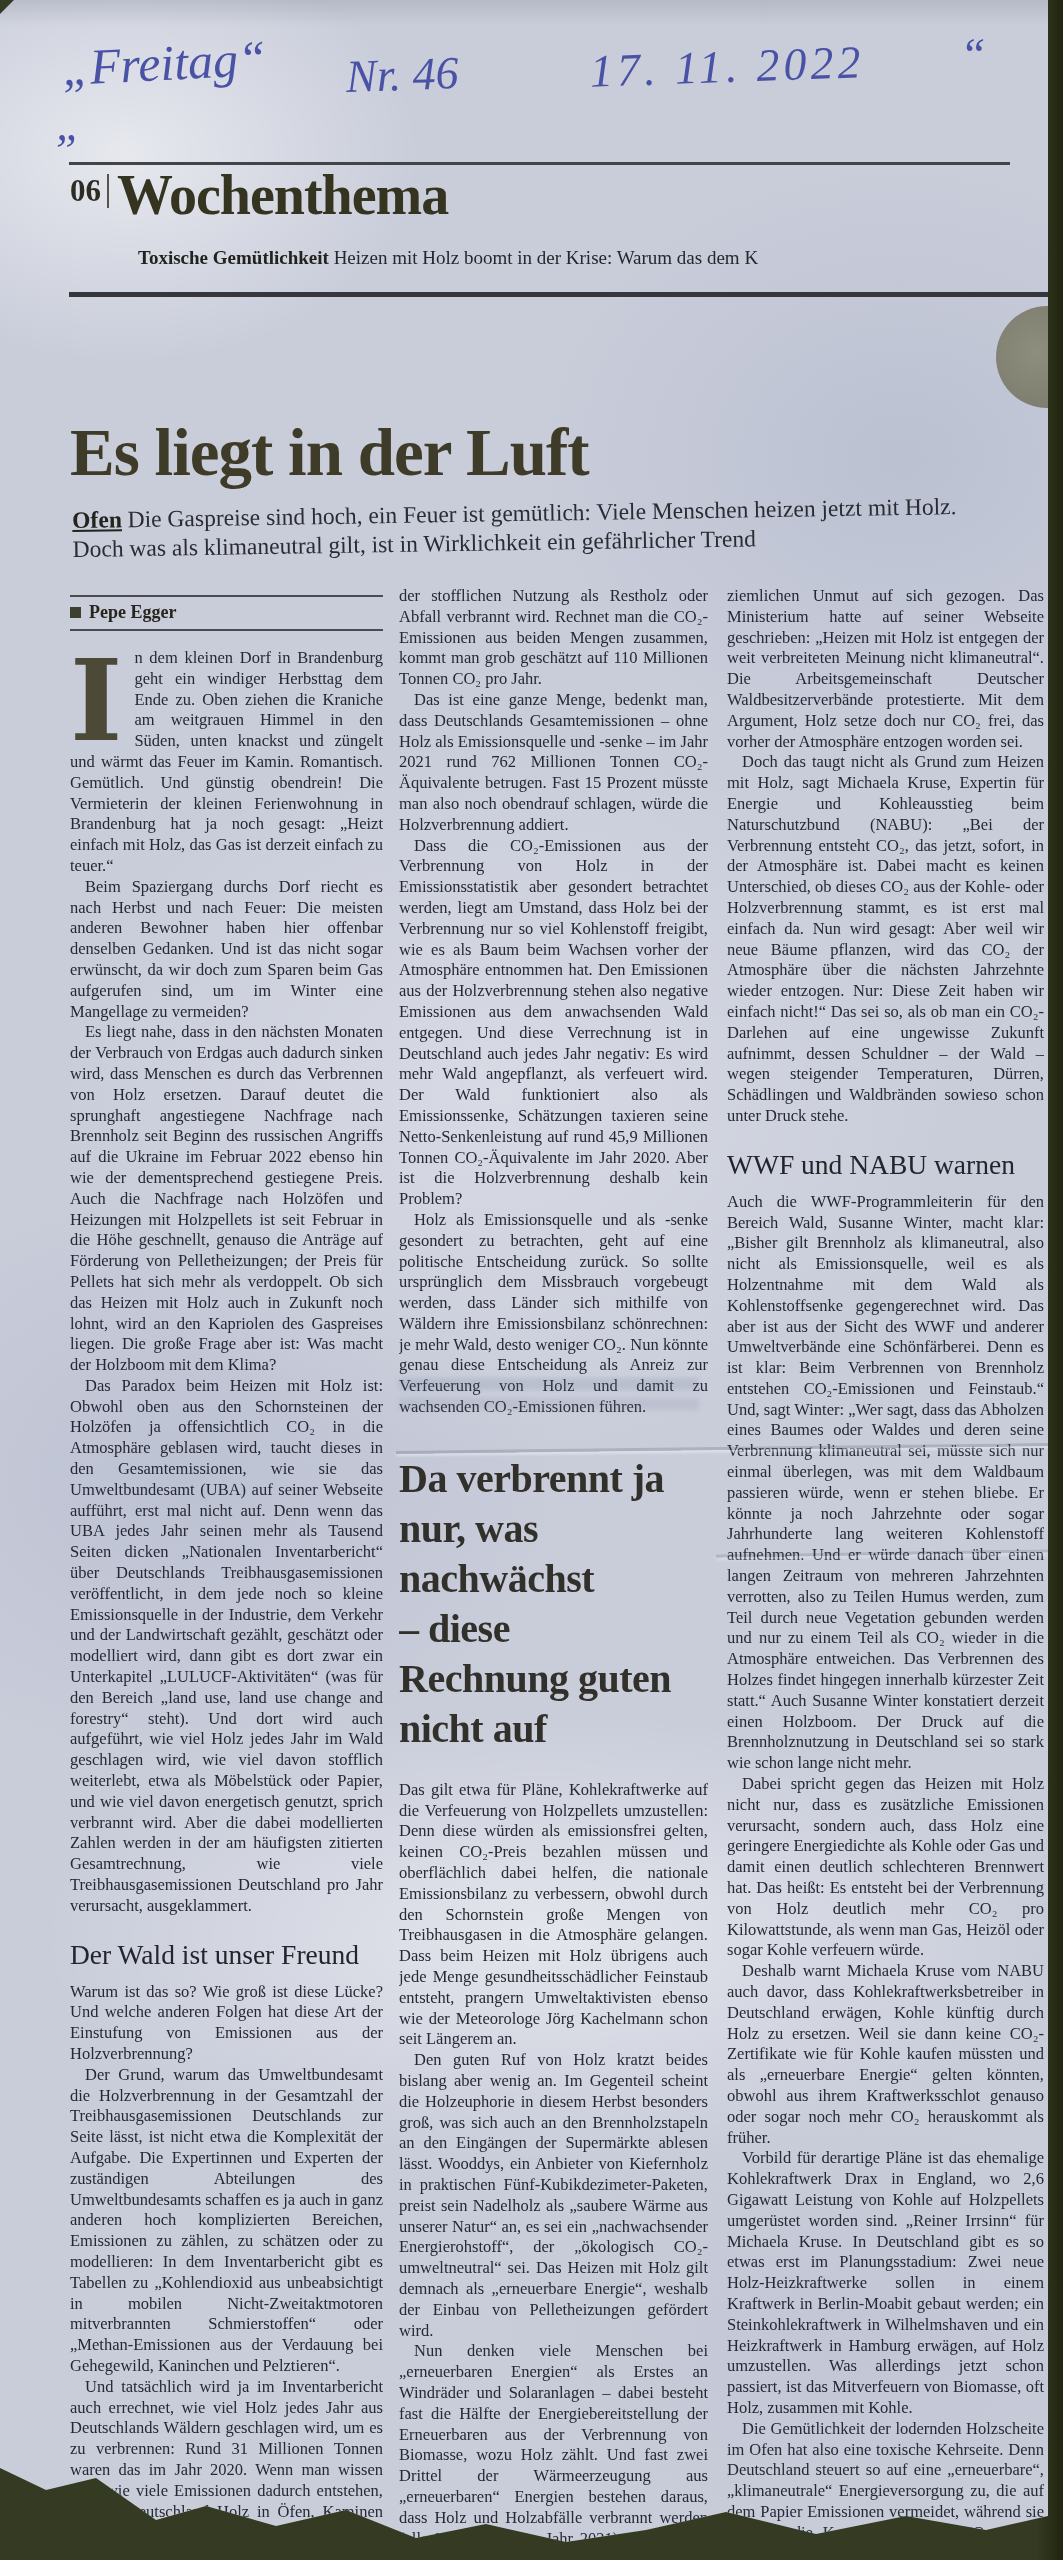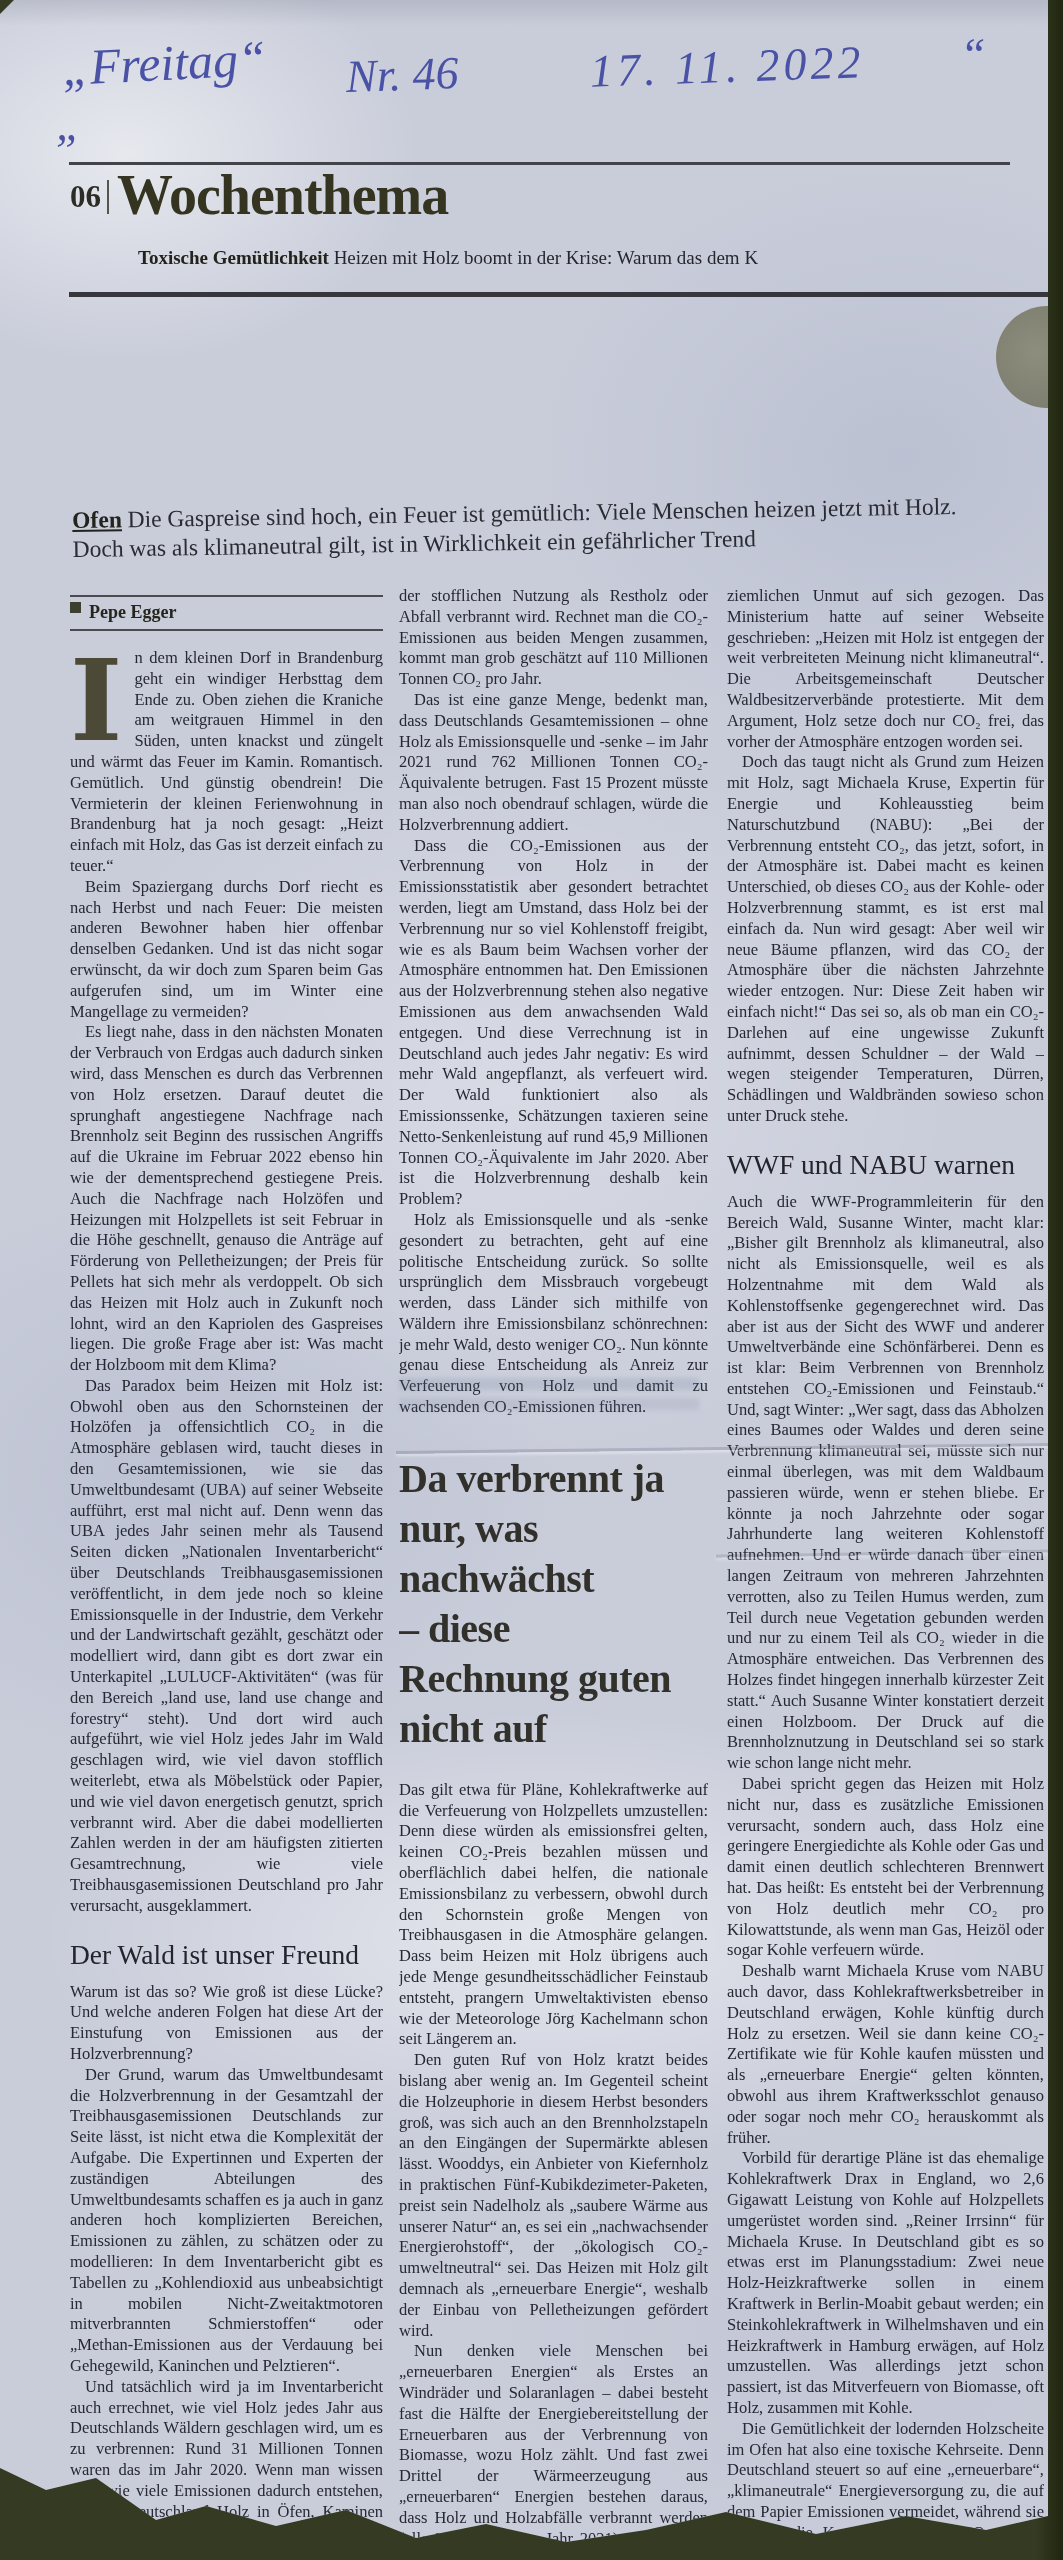--- a/index.html
+++ b/index.html
@@ -20,38 +20,38 @@
       416px 2538px,346px 2510px,276px 2526px,206px 2506px,156px 2520px,96px 2478px,
       46px 2490px,0px 2468px);}
   .hw{position:absolute;color:#4a52a6;font-style:italic;
       font-family:"Liberation Serif",serif;}
   .hw-title{left:62px;top:34px;font-size:50px;transform:rotate(-3deg);}
   .hw-no{left:346px;top:48px;font-size:46px;transform:rotate(-2deg);}
   .hw-date{left:590px;top:40px;font-size:46px;transform:rotate(-2deg);letter-spacing:4px;}
   .hw-q1{left:56px;top:98px;font-size:46px;}
   .hw-q2{left:960px;top:28px;font-size:46px;}
   .rule-thin{position:absolute;left:69px;top:162px;width:941px;height:3px;background:#43434a;}
-  .masthead{position:absolute;left:70px;top:170px;display:flex;align-items:center;}
+  .masthead{position:absolute;left:70px;top:170px;display:flex;align-items:flex-start;}
   .pageno{font-size:31px;font-weight:bold;color:#2c2c24;padding-top:3px;}
   .pagediv{width:2px;height:34px;background:#55554e;margin:4px 8px 0 6px;}
   .section{font-size:56px;line-height:50px;font-weight:bold;color:#343420;letter-spacing:-1px;}
   .kicker{position:absolute;left:138px;top:247px;width:941px;overflow:hidden;
     white-space:nowrap;font-size:19px;color:#26272e;}
   .kicker b{color:#22231c;}
   .rule-thick{position:absolute;left:69px;top:292px;width:994px;height:5px;background:#36363c;}
   .semicircle{position:absolute;left:996px;top:306px;width:102px;height:102px;
     border-radius:50%;background:radial-gradient(circle at 40% 45%,#8e8e7e,#77776a);}
   .headline{position:absolute;left:70px;top:414px;font-size:67px;font-weight:bold;
     color:#3e3c29;letter-spacing:-1px;}
   .standfirst{position:absolute;left:72px;top:506px;width:910px;font-size:23.5px;
     line-height:29px;color:#2a2b33;transform:rotate(-0.9deg);transform-origin:left top;}
   .standfirst b{color:#23241d;text-decoration:underline;}
   .byline-block{position:absolute;left:70px;top:595px;width:313px;}
   .byline-rule{height:2px;background:#4a4a50;}
-  .byline-row{display:flex;gap:8px;padding:5px 0 6px;}
+  .byline-row{display:flex;align-items:center;gap:8px;padding:5px 0 6px;}
   .byline-sq{width:11px;height:11px;background:#3e402f;}
   .byline-name{font-size:18px;font-weight:bold;color:#26261f;}
   .col{position:absolute;font-size:16.5px;line-height:20.8px;text-align:justify;
     color:#262833;hyphens:auto;overflow:hidden;}
   #col1{left:70px;top:648px;width:313px;height:1900px;}
   #col2{left:399px;top:586px;width:309px;height:1962px;}
   #col3{left:727px;top:586px;width:317px;height:1962px;}
   .para{margin:0;text-indent:15px;}
   .first{text-indent:0;}
   .dropcap{float:left;font-family:"DejaVu Serif",serif;font-size:112px;line-height:90px;
@@ -91,20 +91,21 @@
     <span class="section" data-name="section-title">Wochenthema</span>
   </div>
 
   <div class="kicker" data-name="kicker-line">
     <b data-name="kicker-topic">Toxische Gemütlichkeit</b><span data-name="kicker-text"> Heizen mit Holz boomt in der Krise: Warum das dem K</span>
   </div>
 
   <div class="rule-thick" data-name="section-rule"></div>
   <div class="semicircle" data-name="page-edge-semicircle"></div>
 
+  <h1 class="headline" data-name="article-headline" style="margin:0;">Es liegt in der Luft</h1>
 
   <p class="standfirst" data-name="article-standfirst" style="margin:0;">
     <b data-name="standfirst-lead-word">Ofen</b><span data-name="standfirst-text"> Die Gaspreise sind hoch, ein Feuer ist gemütlich: Viele Menschen heizen jetzt mit Holz. Doch was als klimaneutral gilt, ist in Wirklichkeit ein gefährlicher Trend</span>
   </p>
 
   <div class="byline-block" data-name="byline-block">
     <div class="byline-rule" data-name="byline-rule-top"></div>
     <div class="byline-row">
       <span class="byline-sq" data-name="byline-square-icon"></span>
       <span class="byline-name" data-name="byline-author">Pepe Egger</span>

